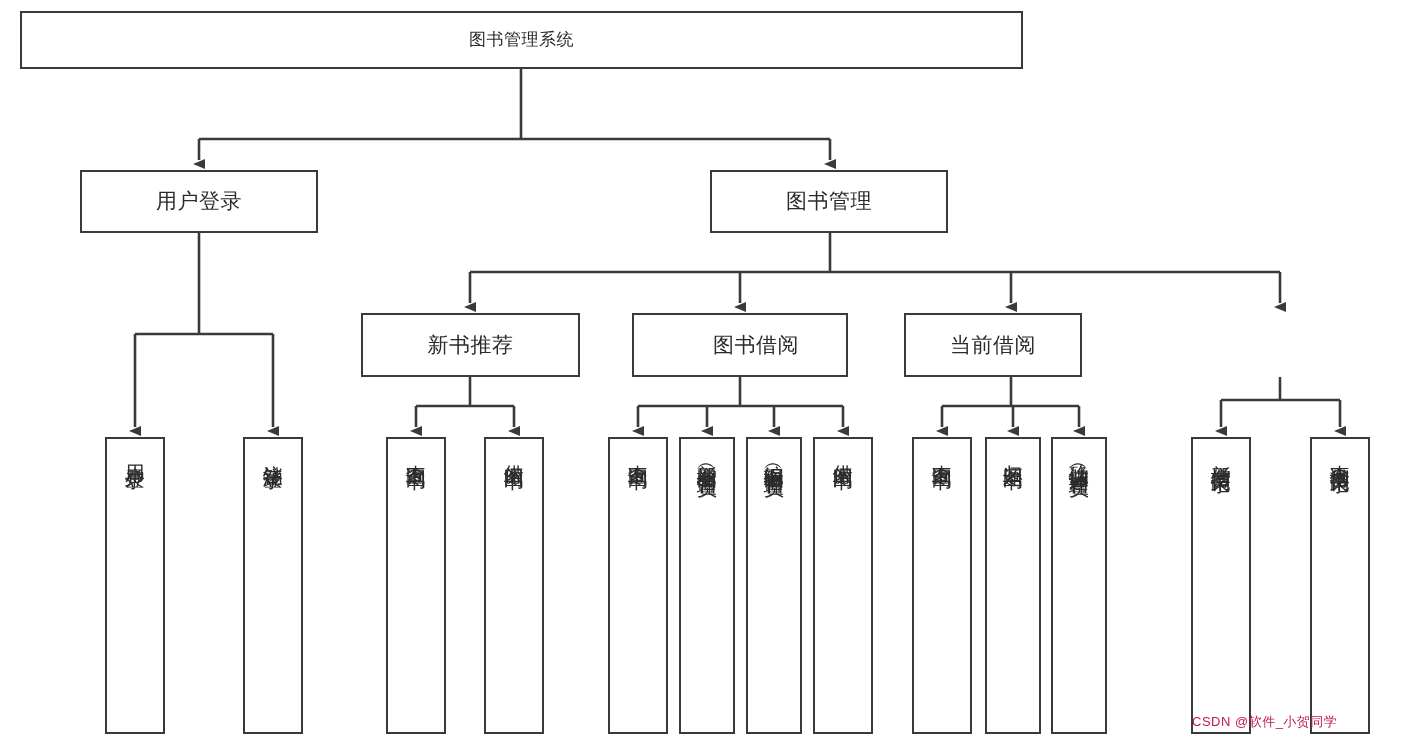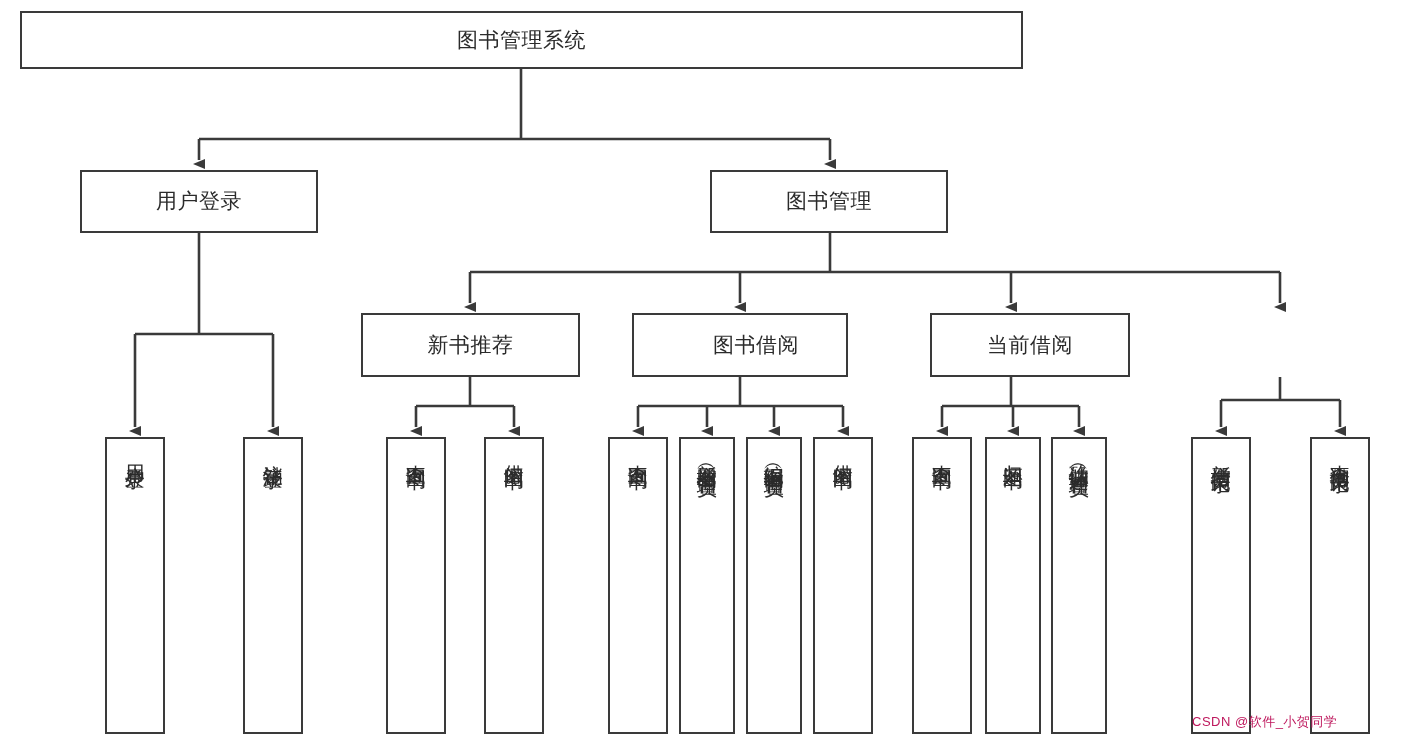--- a/index.html
+++ b/index.html
@@ -38,21 +38,21 @@
   }
   .node .label {
     color: #2b2b2b;
     line-height: 1.18;
     letter-spacing: 0.5px;
   }
   .node.horiz .label {
     font-size: 21px;
   }
   .node.root .label {
-    font-size: 21px;
+    font-size: 17px;
   }
   .node.vert {
     align-items: flex-start;
     padding-top: 10px;
   }
   .node.vert .label {
     writing-mode: vertical-rl;
     text-orientation: upright;
     font-size: 20px;
     line-height: 1.12;
@@ -133,21 +133,21 @@
   <div class="node horiz" style="left:361px; top:313px; width:219px; height:64px;">
     <span class="label">新书推荐</span>
   </div>
 
   <div class="node horiz" style="left:710px; top:170px; width:238px; height:63px;">
     <span class="label">图书管理</span>
   </div>
   <div class="node horiz" style="left:632px; top:313px; width:216px; height:64px;padding-left:32px;">
     <span class="label">图书借阅</span>
   </div>
-  <div class="node horiz" style="left:930px; top:313px; width:200px; height:64px;">
+  <div class="node horiz" style="left:904px; top:313px; width:178px; height:64px;">
     <span class="label">当前借阅</span>
   </div>
 
   <div class="node vert" style="left:105px; top:437px; width:60px; height:297px;">
     <span class="label">用户登录</span>
   </div>
   <div class="node vert" style="left:243px; top:437px; width:60px; height:297px;">
     <span class="label">注销登录</span>
   </div>
   <div class="node vert" style="left:386px; top:437px; width:60px; height:297px;">

